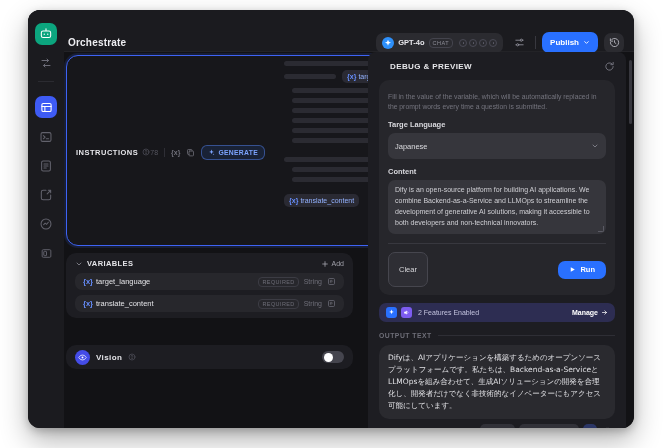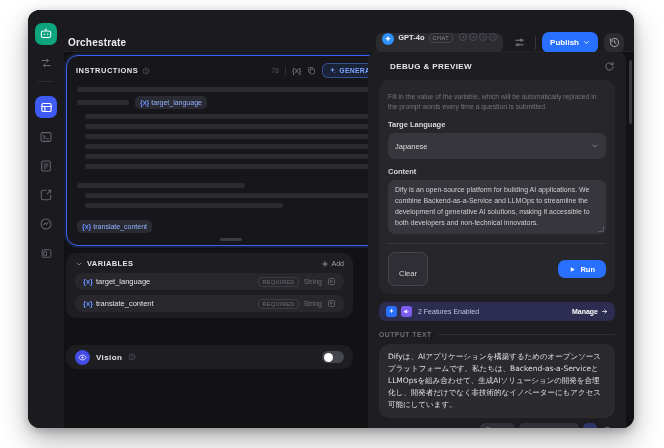--- a/index.html
+++ b/index.html
@@ -4,21 +4,21 @@
 <style>
   * { margin:0; padding:0; box-sizing:border-box; }
   html,body { width:664px; height:448px; background:#ffffff; font-family:"Liberation Sans", sans-serif; overflow:hidden; position:relative; }
 
   .window { position:absolute; left:28px; top:10px; width:606px; height:418px; background:#141417; border-radius:12px; box-shadow:0 12px 28px rgba(0,0,0,.30), 0 3px 8px rgba(0,0,0,.22); overflow:hidden; }
 
   
   .topbar { position:absolute; top:0; left:0; right:0; height:42px; background:#1b1b1f; display:flex; align-items:center; padding:24px 10px 0 40px; border-bottom:1px solid rgba(255,255,255,.04); }
   .app-title { font-size:10px; font-weight:bold; color:#ededf1; letter-spacing:.2px; }
   .tb-right { margin-left:auto; display:flex; align-items:center; gap:6px; }
-  .model-pill { display:flex; align-items:flex-start; gap:4px; height:20px; padding:0 6px; background:#2b2b30; border-radius:7px; cursor:pointer; }
+  .model-pill { display:flex; align-items:center; gap:4px; height:20px; padding:0 6px; background:#2b2b30; border-radius:7px; cursor:pointer; }
   .model-logo { width:12px; height:12px; border-radius:50%; background:#2e90fa; display:flex; align-items:center; justify-content:center; }
   .model-name { font-size:7.5px; font-weight:bold; color:#e7e7ec; }
   .mode-badge { font-size:5.5px; color:#8d8d97; border:1px solid #44444d; border-radius:4px; padding:1px 3px; letter-spacing:.5px; }
   .caps { display:flex; align-items:center; gap:2px; margin-left:2px; }
   .cap { width:8px; height:8px; border:1px solid #4a4a55; border-radius:50%; position:relative; }
   .cap::after { content:""; position:absolute; left:2.5px; top:2.5px; width:1.5px; height:1.5px; border-radius:50%; background:#5c5c68; }
   .tb-iconbtn { width:20px; height:20px; border-radius:7px; background:transparent; border:none; display:flex; align-items:center; justify-content:center; cursor:pointer; }
   .tb-iconbtn.boxed { background:#2b2b30; }
   .tb-divider { width:1px; height:13px; background:#38383f; }
   .publish-btn { height:21px; padding:0 8px; border:none; border-radius:7px; background:#2970ff; color:#fff; font-size:8px; font-weight:bold; display:flex; align-items:center; gap:4px; cursor:pointer; font-family:inherit; }
@@ -29,21 +29,21 @@
   .side-ic { width:20px; height:20px; display:flex; align-items:center; justify-content:center; cursor:pointer; }
   .side-divider { width:16px; height:1px; background:#2b2b31; margin:8px 0 14px; }
   .side-active { width:22px; height:22px; border-radius:7px; background:#3e5bf5; display:flex; align-items:center; justify-content:center; cursor:pointer; margin-bottom:9px; }
   .side-ic + .side-ic { margin-top:9px; }
   .side-bottom { margin-top:auto; margin-bottom:12px; }
 
   
   .canvas { position:absolute; left:36px; top:42px; right:0; bottom:0; background:#121215; }
 
   
-  .instructions { position:absolute; left:2px; top:3px; width:330px; height:191px; background:#17171b; border:1px solid #3e63f4; box-shadow:0 0 0 2px rgba(62,99,244,.15); border-radius:12px; display:flex; flex-direction:column; overflow:hidden; }
+  .instructions { position:absolute; left:2px; top:3px; width:330px; height:191px; background:#17171b; border:1px solid #3e63f4; box-shadow:0 0 0 2px rgba(62,99,244,.15); border-radius:12px; display:flex; flex-direction:row; overflow:hidden; }
   .ins-header { display:flex; align-items:center; padding:7px 9px 4px; }
   .ins-title { font-size:7.5px; font-weight:bold; color:#e6e6ea; letter-spacing:.5px; margin-right:4px; }
   .ins-right { margin-left:auto; display:flex; align-items:center; gap:6px; }
   .ins-count { font-size:7px; color:#55555f; }
   .mini-div { width:1px; height:9px; background:#2e2e35; }
   .varx { font-size:7px; color:#71717b; font-weight:bold; cursor:pointer; }
   .gen-btn { display:flex; align-items:center; gap:3px; height:15px; padding:0 6px; border-radius:6px; background:rgba(41,112,255,.12); border:1px solid rgba(92,140,255,.45); color:#7ca4ff; font-size:6.8px; font-weight:bold; letter-spacing:.3px; cursor:pointer; font-family:inherit; }
   .ins-body { flex:1; padding:3px 10px 8px; position:relative; }
   .ln { height:5px; border-radius:2.5px; background:#2b2b32; margin-top:5px; }
   .ind { margin-left:8px; }
@@ -79,21 +79,21 @@
   .if-desc { margin-top:4px; font-size:6.8px; line-height:1.5; color:#74747e; }
   .fld-label { margin-top:8px; font-size:7.5px; font-weight:bold; color:#d8d8dd; }
   .select { margin-top:4px; height:26px; background:#36363c; border-radius:7px; padding:0 7px; display:flex; align-items:center; cursor:pointer;gap:12px; }
   .select .val { font-size:7.5px; color:#dcdce0; }
   .select svg { margin-left:auto; }
   .ta-wrap { position:relative; margin-top:4px; }
   textarea.content { width:100%; height:54px; background:#36363c; border:none; border-radius:7px; padding:5px 7px; font-size:7px; line-height:1.55; color:#cfcfd4; resize:none; font-family:inherit; display:block; }
   .ta-corner { position:absolute; right:2px; bottom:2px; width:6px; height:6px; border-right:1.5px solid #5a5a64; border-bottom:1.5px solid #5a5a64; border-radius:0 0 2px 0; pointer-events:none; }
   .if-divider { margin-top:9px; border-top:1px solid #38383f; }
   .if-actions { margin-top:8px; display:flex; align-items:center; }
-  .clear-btn { height:17px; padding:16px 10px; border-radius:7px; background:#2e2e34; border:1px solid #46464e; color:#d6d6da; font-size:7.5px; cursor:pointer; font-family:inherit; }
+  .clear-btn { height:35px; padding:0 10px; border-radius:7px; background:#2e2e34; border:1px solid #46464e; color:#d6d6da; font-size:7.5px; cursor:pointer; font-family:inherit; }
   .run-btn { margin-left:auto; height:18px; padding:0 11px; border-radius:7px; background:#2970ff; border:none; color:#fff; font-size:7.5px; font-weight:bold; display:flex; align-items:center; gap:4px; cursor:pointer; font-family:inherit; }
 
   .features-bar { margin-top:8px; height:19px; background:#2d2d52; border-radius:7px; padding:0 7px; display:flex; align-items:center; gap:4px; cursor:pointer; }
   .feat-ic { width:11px; height:11px; border-radius:3px; display:flex; align-items:center; justify-content:center; }
   .feat-ic.blue { background:#2970ff; }
   .feat-ic.purple { background:#7c5cf0; }
   .feat-text { font-size:7px; color:#c3c3de; margin-left:2px; }
   .manage { margin-left:auto; display:flex; align-items:center; gap:3px; font-size:7px; font-weight:bold; color:#fff; }
 
   .out-head { margin-top:10px; display:flex; align-items:center; gap:6px; }

